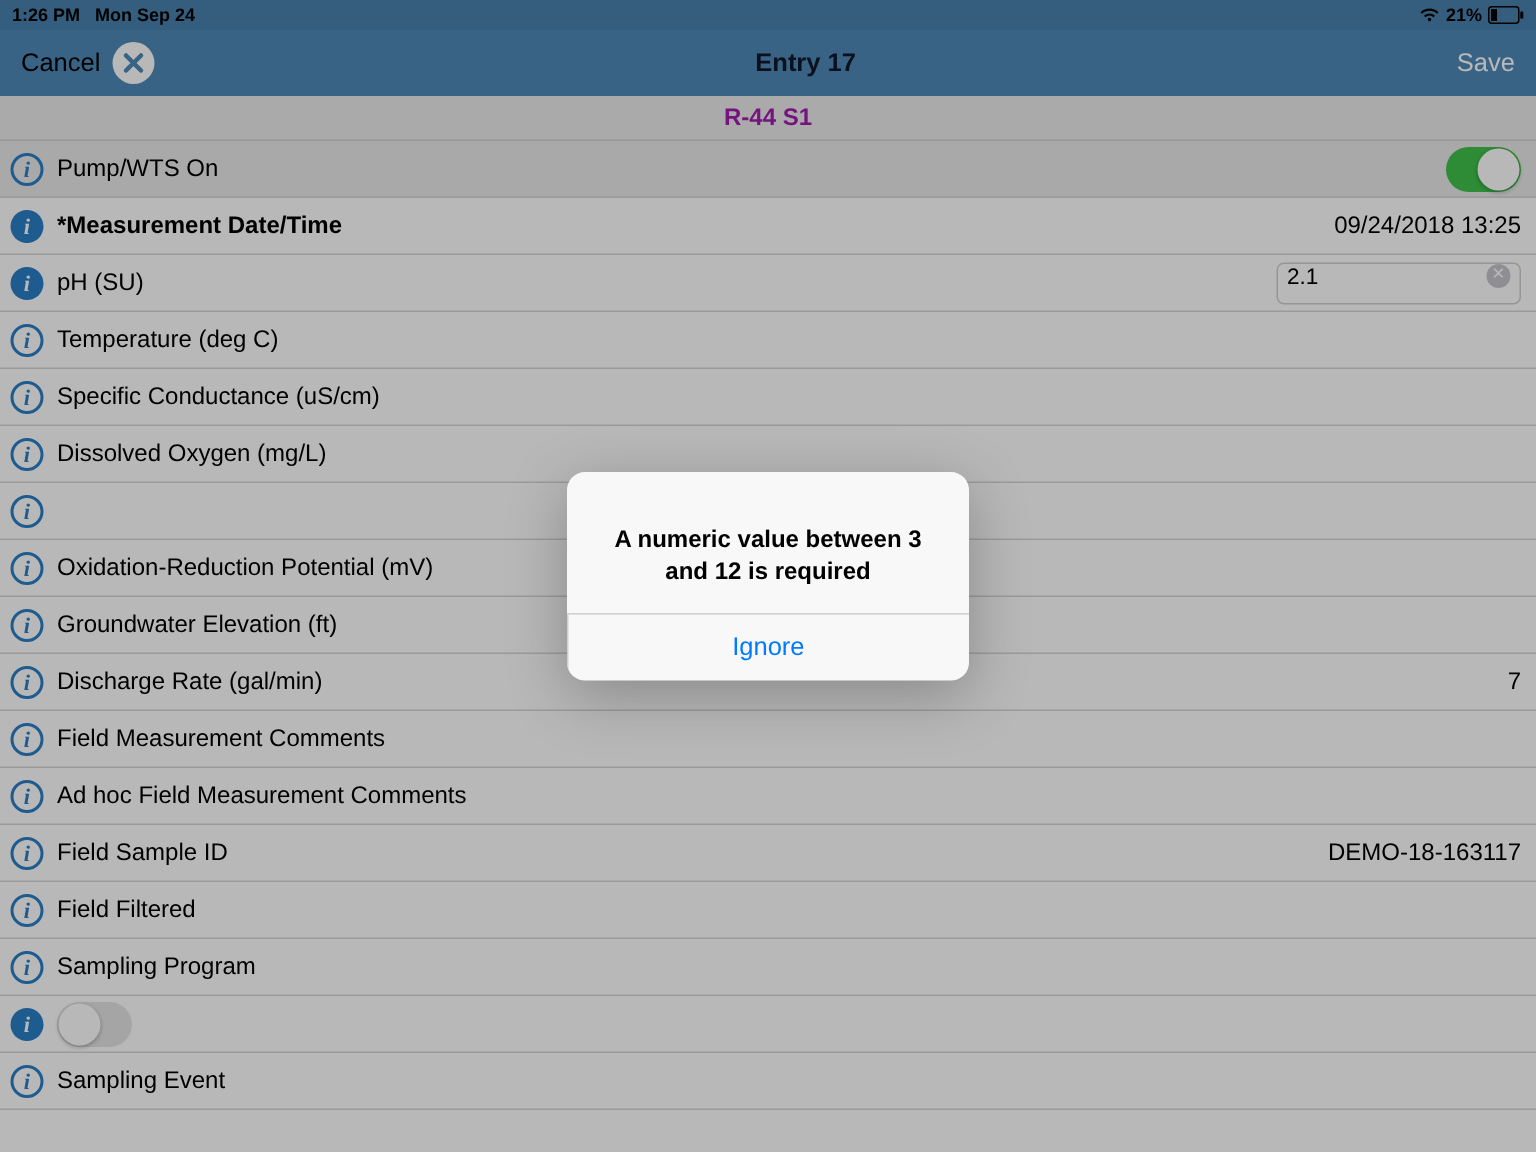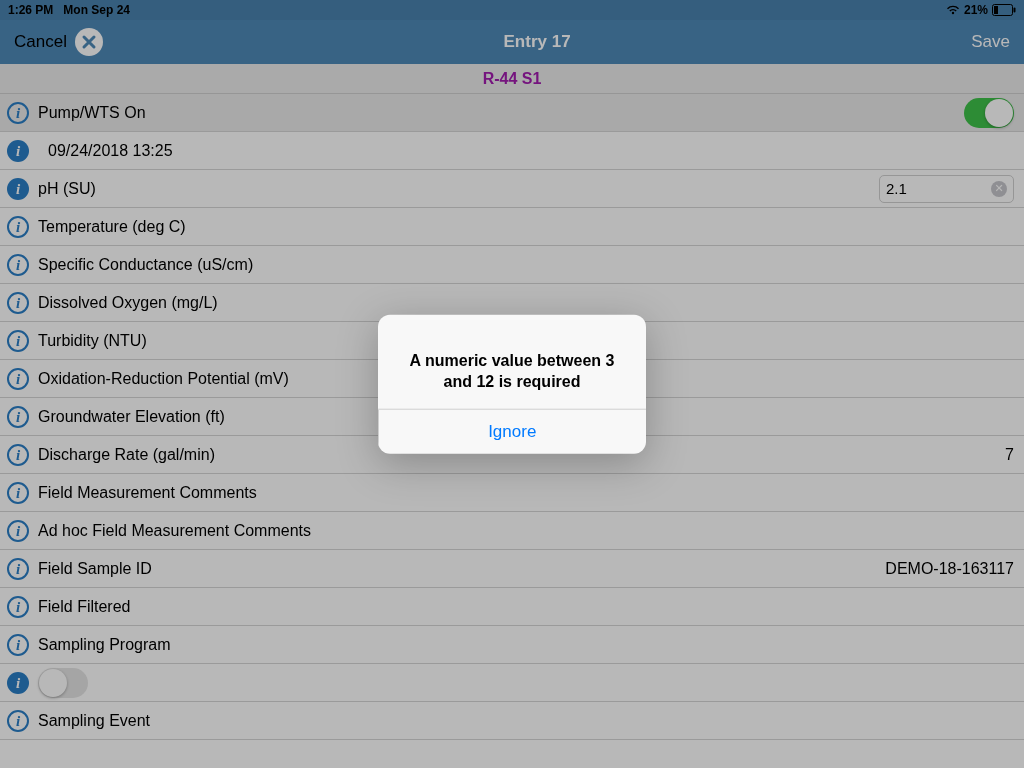--- a/index.html
+++ b/index.html
@@ -32,21 +32,21 @@
     padding: 0 14px;
     color: #fff;
   }
   .nav-left { display: flex; align-items: center; gap: 8px; }
   .nav-cancel { font-size: 17px; color: #000000; }
   .close-circle {
     width: 28px; height: 28px; border-radius: 50%; background: #fff;
     display: flex; align-items: center; justify-content: center;
   }
   .close-circle svg { width: 16px; height: 16px; }
-  .nav-title { font-size: 17px; font-weight: 600; color: #ffffff; text-align: right; }
+  .nav-title { font-size: 17px; font-weight: 600; color: #0f172a; text-align: right; }
   .nav-save { font-size: 17px; color: #fff; }
 
   
   .subheader {
     height: 30px;
     background: #ececec;
     display: flex;
     align-items: center;
     justify-content: center;
     font-size: 16px;
@@ -89,25 +89,25 @@
   .toggle .knob {
     position: absolute; top: 1px; width: 28px; height: 28px; border-radius: 50%;
     background: #fff; box-shadow: 0 1px 3px rgba(0,0,0,0.3);
   }
   .toggle.on { background: #3fc24a; }
   .toggle.on .knob { right: 1px; }
   .toggle.off .knob { left: 1px; }
 
   
   .inline-field {
-    width: 135px; height: 28px;
+    width: 163px; height: 28px;
     background: #fff;
     border: 1px solid #d0d0d0;
     border-radius: 5px;
-    display: flex; align-items: center;
+    display: flex; 
     padding: 0 6px;
     font-size: 15px;
   }
   .inline-field .field-text { flex: 1; }
   .inline-field .clear-x {
     width: 16px; height: 16px; border-radius: 50%; background: #c7c7cc;
     display: flex; align-items: center; justify-content: center;
     font-size: 11px; color: #fff; line-height: 1;
   }
 
@@ -206,20 +206,21 @@
       </span>
   </div>
 
   <div class="row">
     <span class="info-icon filled">
       <svg viewBox="0 0 24 24">
           <circle cx="12" cy="12" r="11"></circle>
           <text x="12" y="17" text-anchor="middle" font-family="Georgia,serif" font-style="italic" font-size="15" font-weight="bold">i</text>
         </svg>
     </span>
+    <span class="row-label bold">*Measurement Date/Time</span>
     <span class="row-value">09/24/2018 13:25</span>
   </div>
 
   <div class="row">
     <span class="info-icon filled">
       <svg viewBox="0 0 24 24">
           <circle cx="12" cy="12" r="11"></circle>
           <text x="12" y="17" text-anchor="middle" font-family="Georgia,serif" font-style="italic" font-size="15" font-weight="bold">i</text>
         </svg>
     </span>
@@ -257,21 +258,20 @@
       </span>
     <span class="row-label">Dissolved Oxygen (mg/L)</span>
   </div>
   <div class="row">
     <span class="info-icon outline">
         <svg viewBox="0 0 24 24">
           <circle cx="12" cy="12" r="10"></circle>
           <text x="12" y="17" text-anchor="middle" font-family="Georgia,serif" font-style="italic" font-size="15" font-weight="bold">i</text>
         </svg>
       </span>
-    <span class="row-label">Turbidity (NTU)</span>
   </div>
   <div class="row">
     <span class="info-icon outline">
         <svg viewBox="0 0 24 24">
           <circle cx="12" cy="12" r="10"></circle>
           <text x="12" y="17" text-anchor="middle" font-family="Georgia,serif" font-style="italic" font-size="15" font-weight="bold">i</text>
         </svg>
       </span>
     <span class="row-label">Oxidation-Reduction Potential (mV)</span>
   </div>

